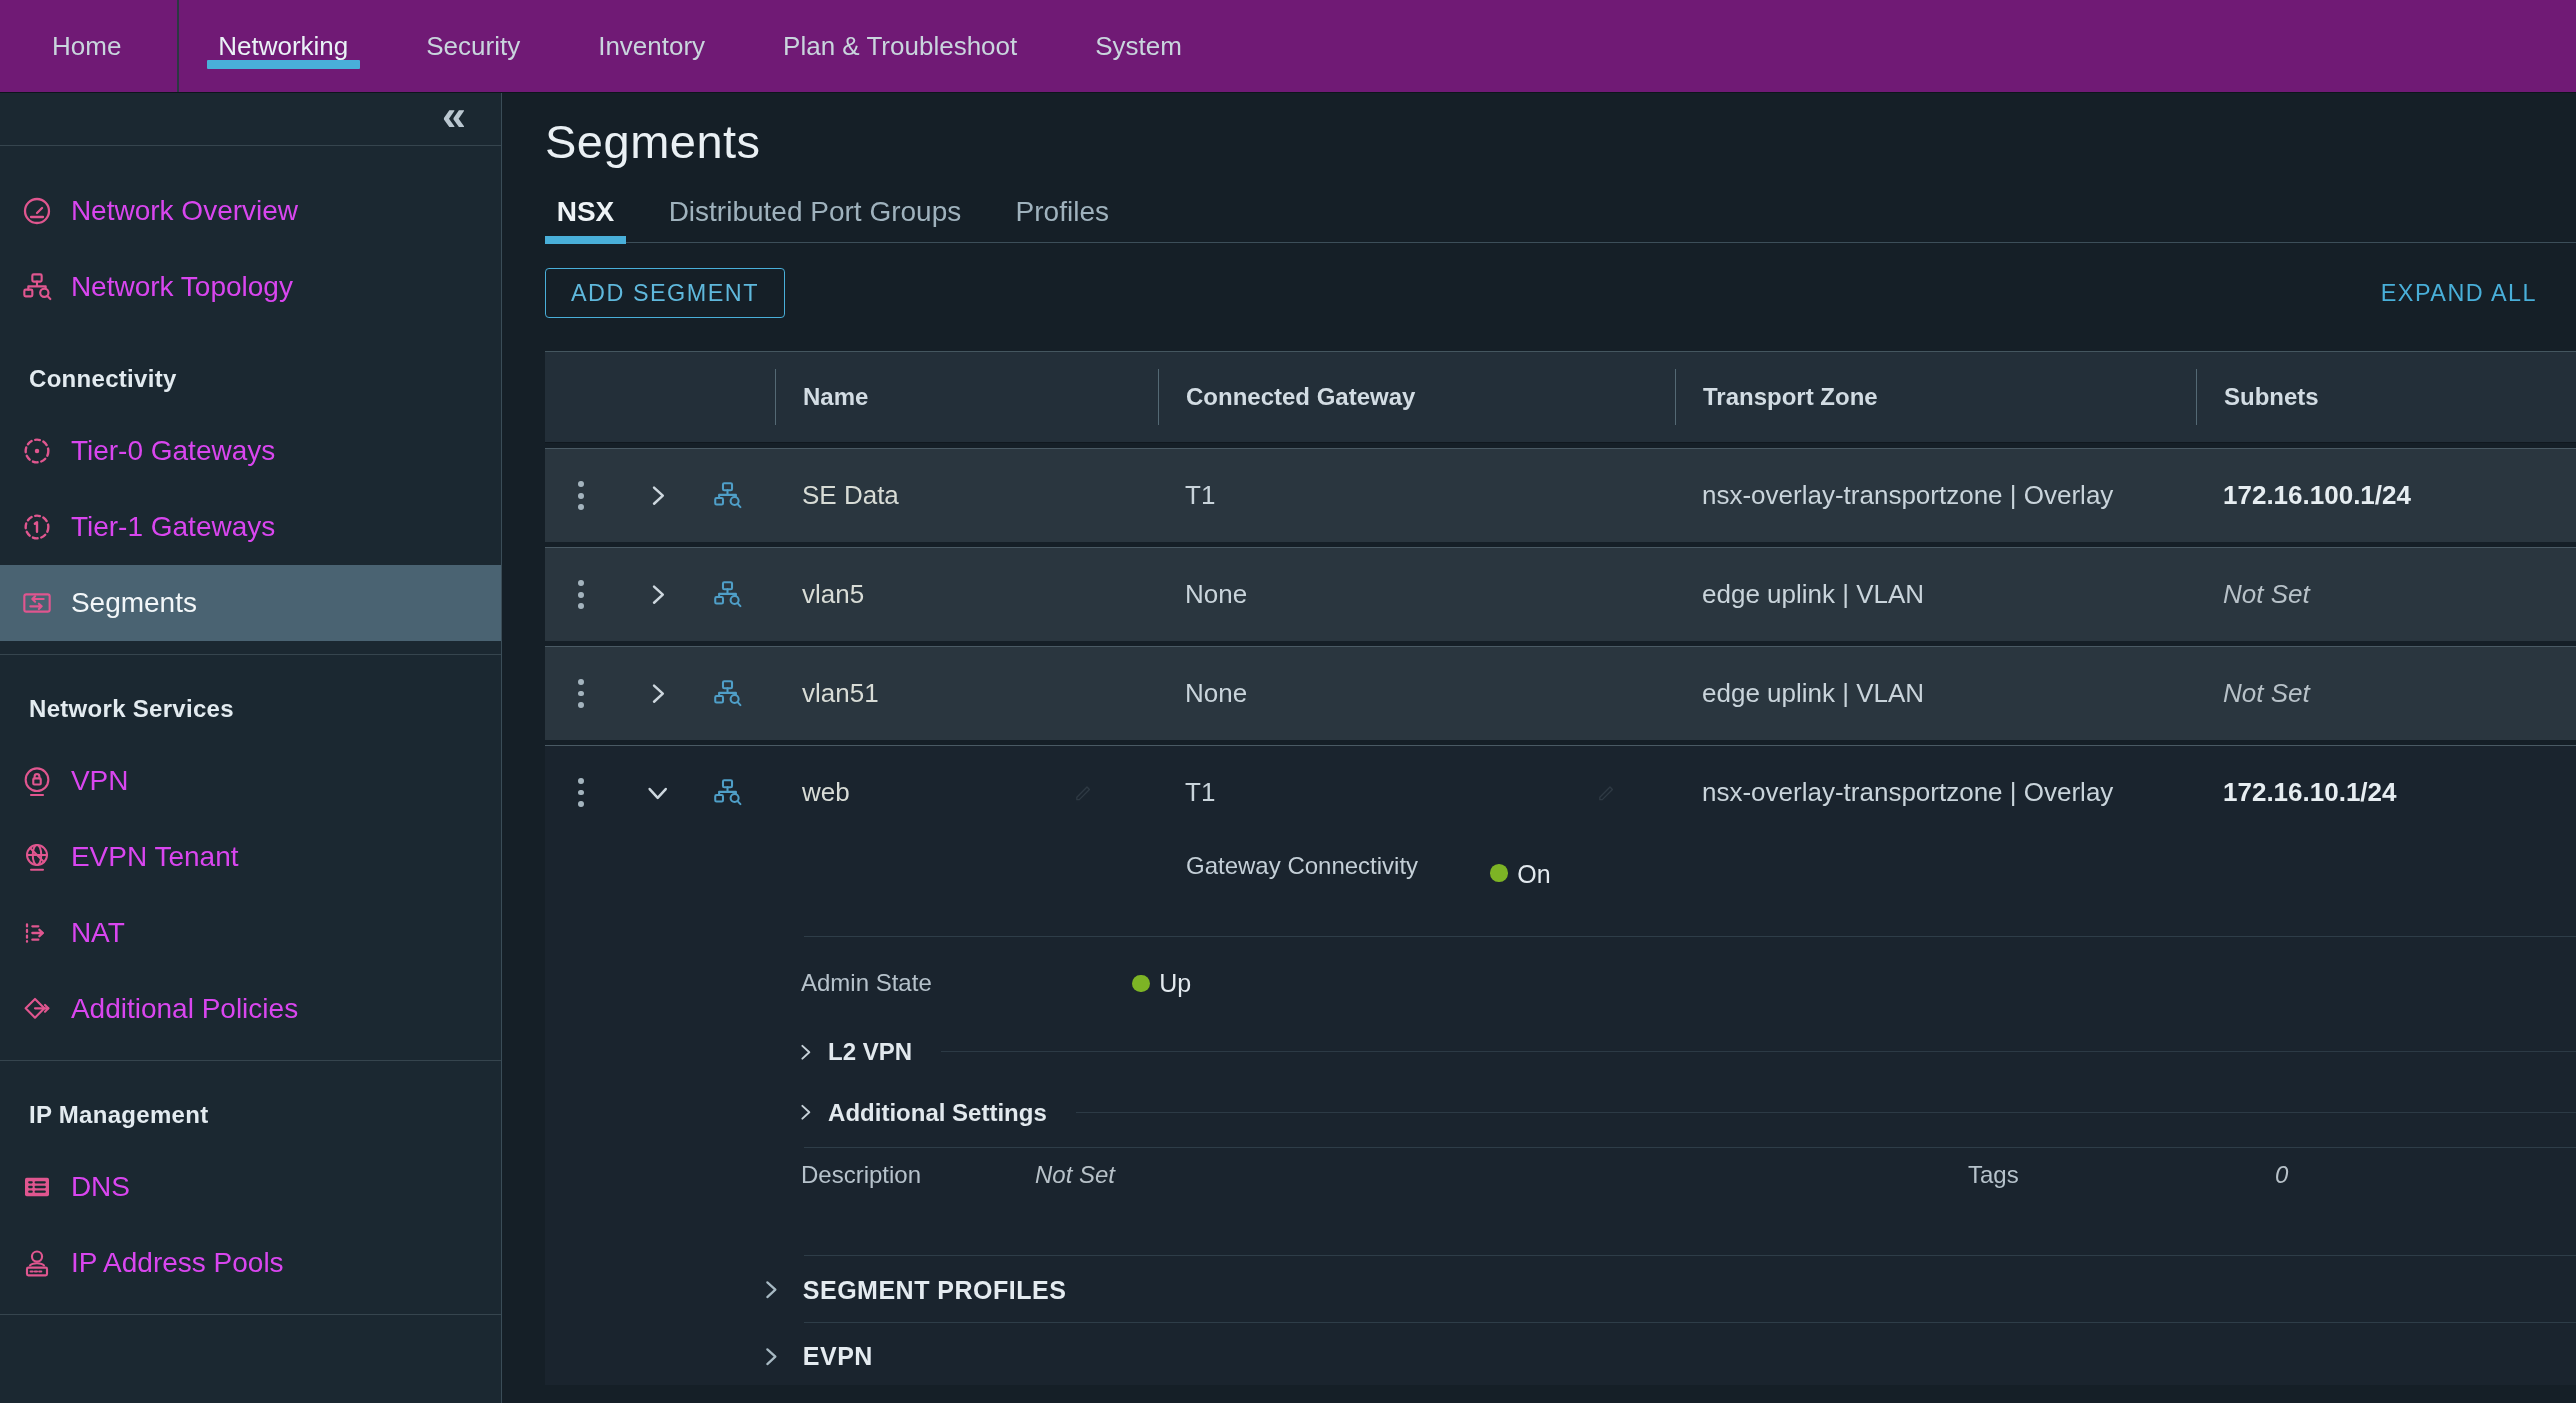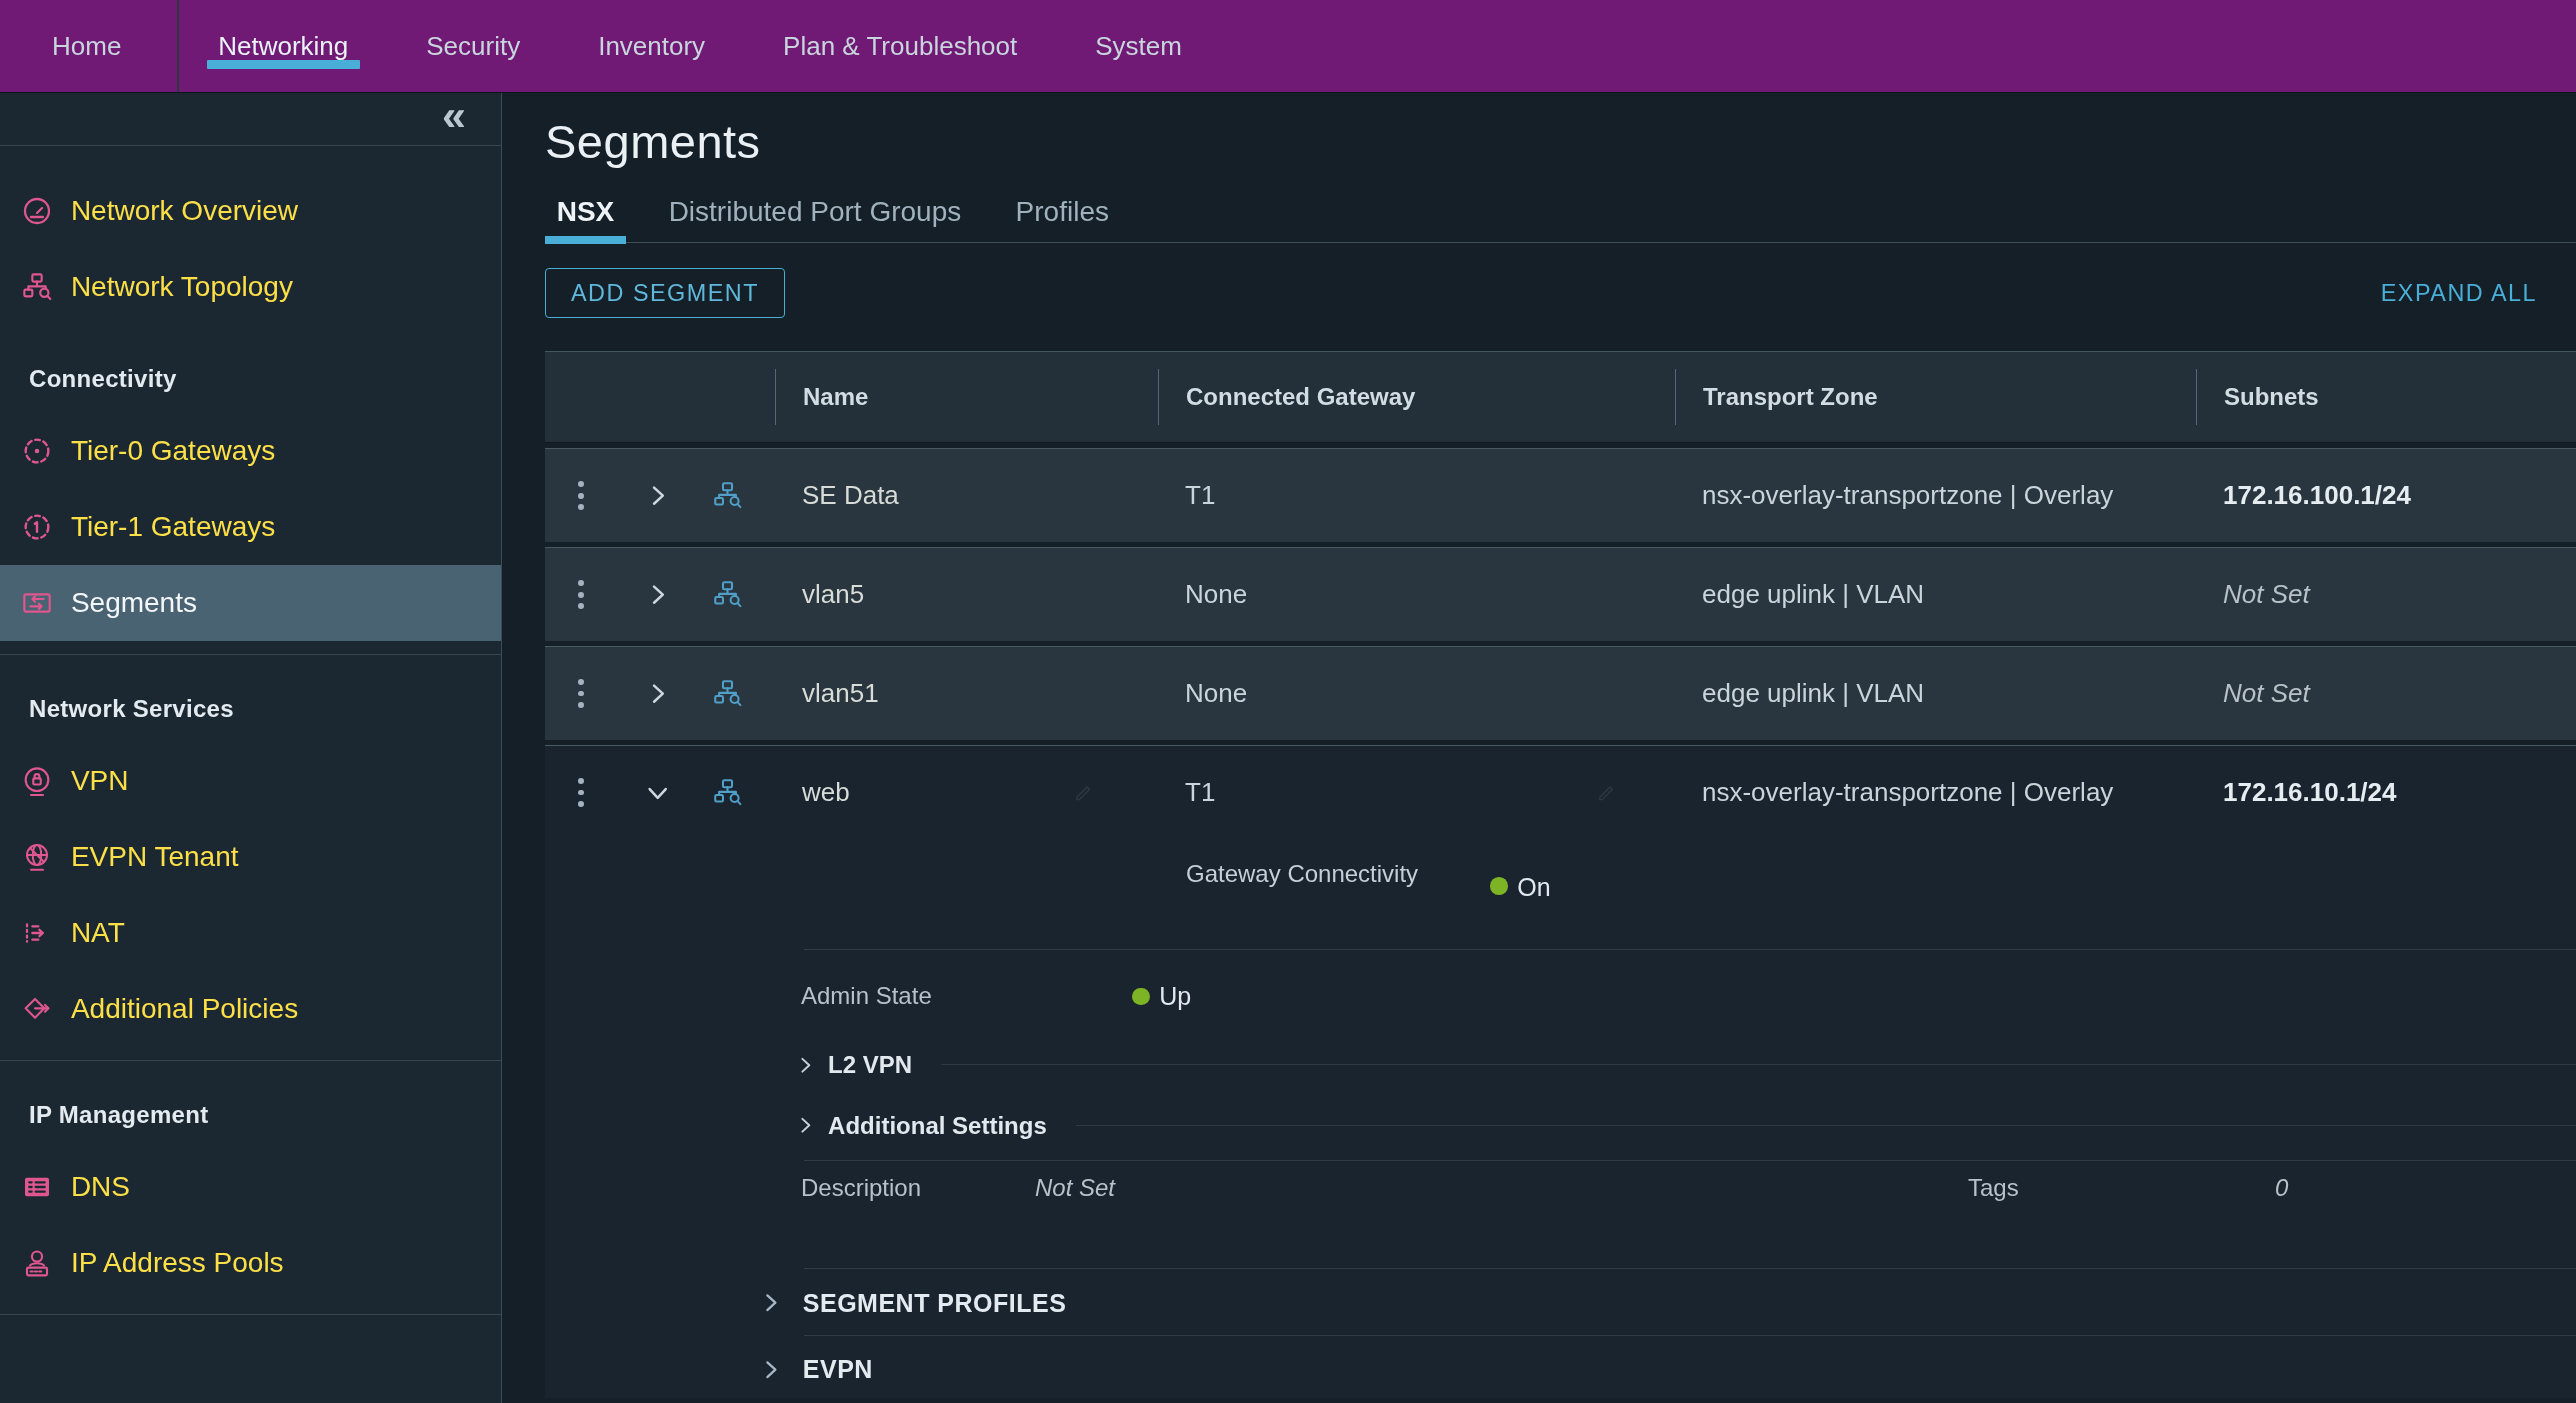--- a/index.html
+++ b/index.html
@@ -34,21 +34,21 @@
     display:flex; flex-direction:column;
   }
   .sidebar-head {
     height:53px; flex:none; display:flex; align-items:center; justify-content:flex-end;
     padding-right:35px; border-bottom:1px solid #36454e;
   }
   .collapse-btn { color:#bac7d0; font-size:43px; line-height:0.8; cursor:pointer; font-weight:bold; margin-top:-7.8px; }
   .side-nav { padding-top:27px; }
   .side-item {
     height:76px; display:flex; align-items:center; gap:17.5px; padding-left:21.4px;
-    font-size:28px; color:#fde047; cursor:pointer;
+    font-size:28px; color:#d946ef; cursor:pointer;
   }
   .side-item svg { width:32px; height:32px; color:#e0568f; flex:none; }
   .side-item.selected { background:#4a6372; color:#f3f7f9; }
   .side-header {
     height:68px; margin-top:19.5px; display:flex; align-items:center; padding-left:29px;
     font-size:24px; font-weight:bold; color:#e3ebf0; letter-spacing:0.3px;
   }
   .side-divider { height:1px; background:#36454e; margin:13.6px 0 0 0; }
   
   .content { flex:1; padding-left:43px; position:relative; min-width:0; }
@@ -87,21 +87,21 @@
   .cell.subnet { color:#e6edf1; font-weight:600; }
   .cell.not-set, .italic { font-style:italic; color:#b7c1c8; font-weight:400; }
   .icon-cell { display:flex; align-items:center; height:93px; }
   .dots-menu { display:flex; flex-direction:column; gap:5.8px; margin-left:33px; cursor:pointer; }
   .dots-menu i { width:5.8px; height:5.8px; border-radius:50%; background:#a4b4be; }
   .row-chev { margin-left:62px; width:23.4px; height:23.4px; color:#cdd7de; cursor:pointer; flex:none; }
   .row-chev.down { transform:rotate(90deg); }
   .seg-ic { margin-left:43px; width:31px; height:31px; color:#4f9fc8; flex:none; }
   .pencil { position:absolute; top:50%; margin-top:-9.7px; width:19.5px; height:19.5px; color:#9fb2bd; opacity:0.15; }
   
-  .gw-conn { display:flex; margin-top:17px; }
+  .gw-conn { display:flex; margin-top:4px;align-items:center; }
   .gw-label { margin-left:641px; width:234px; font-size:24px; color:#c4cfd7; line-height:36px; }
   .gw-value { display:flex; align-items:flex-start; gap:9.7px; margin-left:70px; margin-top:17.5px; }
   .status-dot { width:17.5px; height:17.5px; border-radius:50%; background:#7db425; flex:none; margin-top:3.9px; }
   .status-text { font-size:25px; color:#e2e9ee; }
   .detail-divider { height:1px; background:#2e3d48; margin-left:259px; }
   .dd-1 { margin-top:47px; }
   .dd-2 { margin-top:9.7px; }
   .dd-3 { margin-top:38px; }
   .dd-4 { margin-top:3.9px; }
   .admin-row { display:flex; align-items:center; margin:21.4px 0 0 256px; height:49px; }

